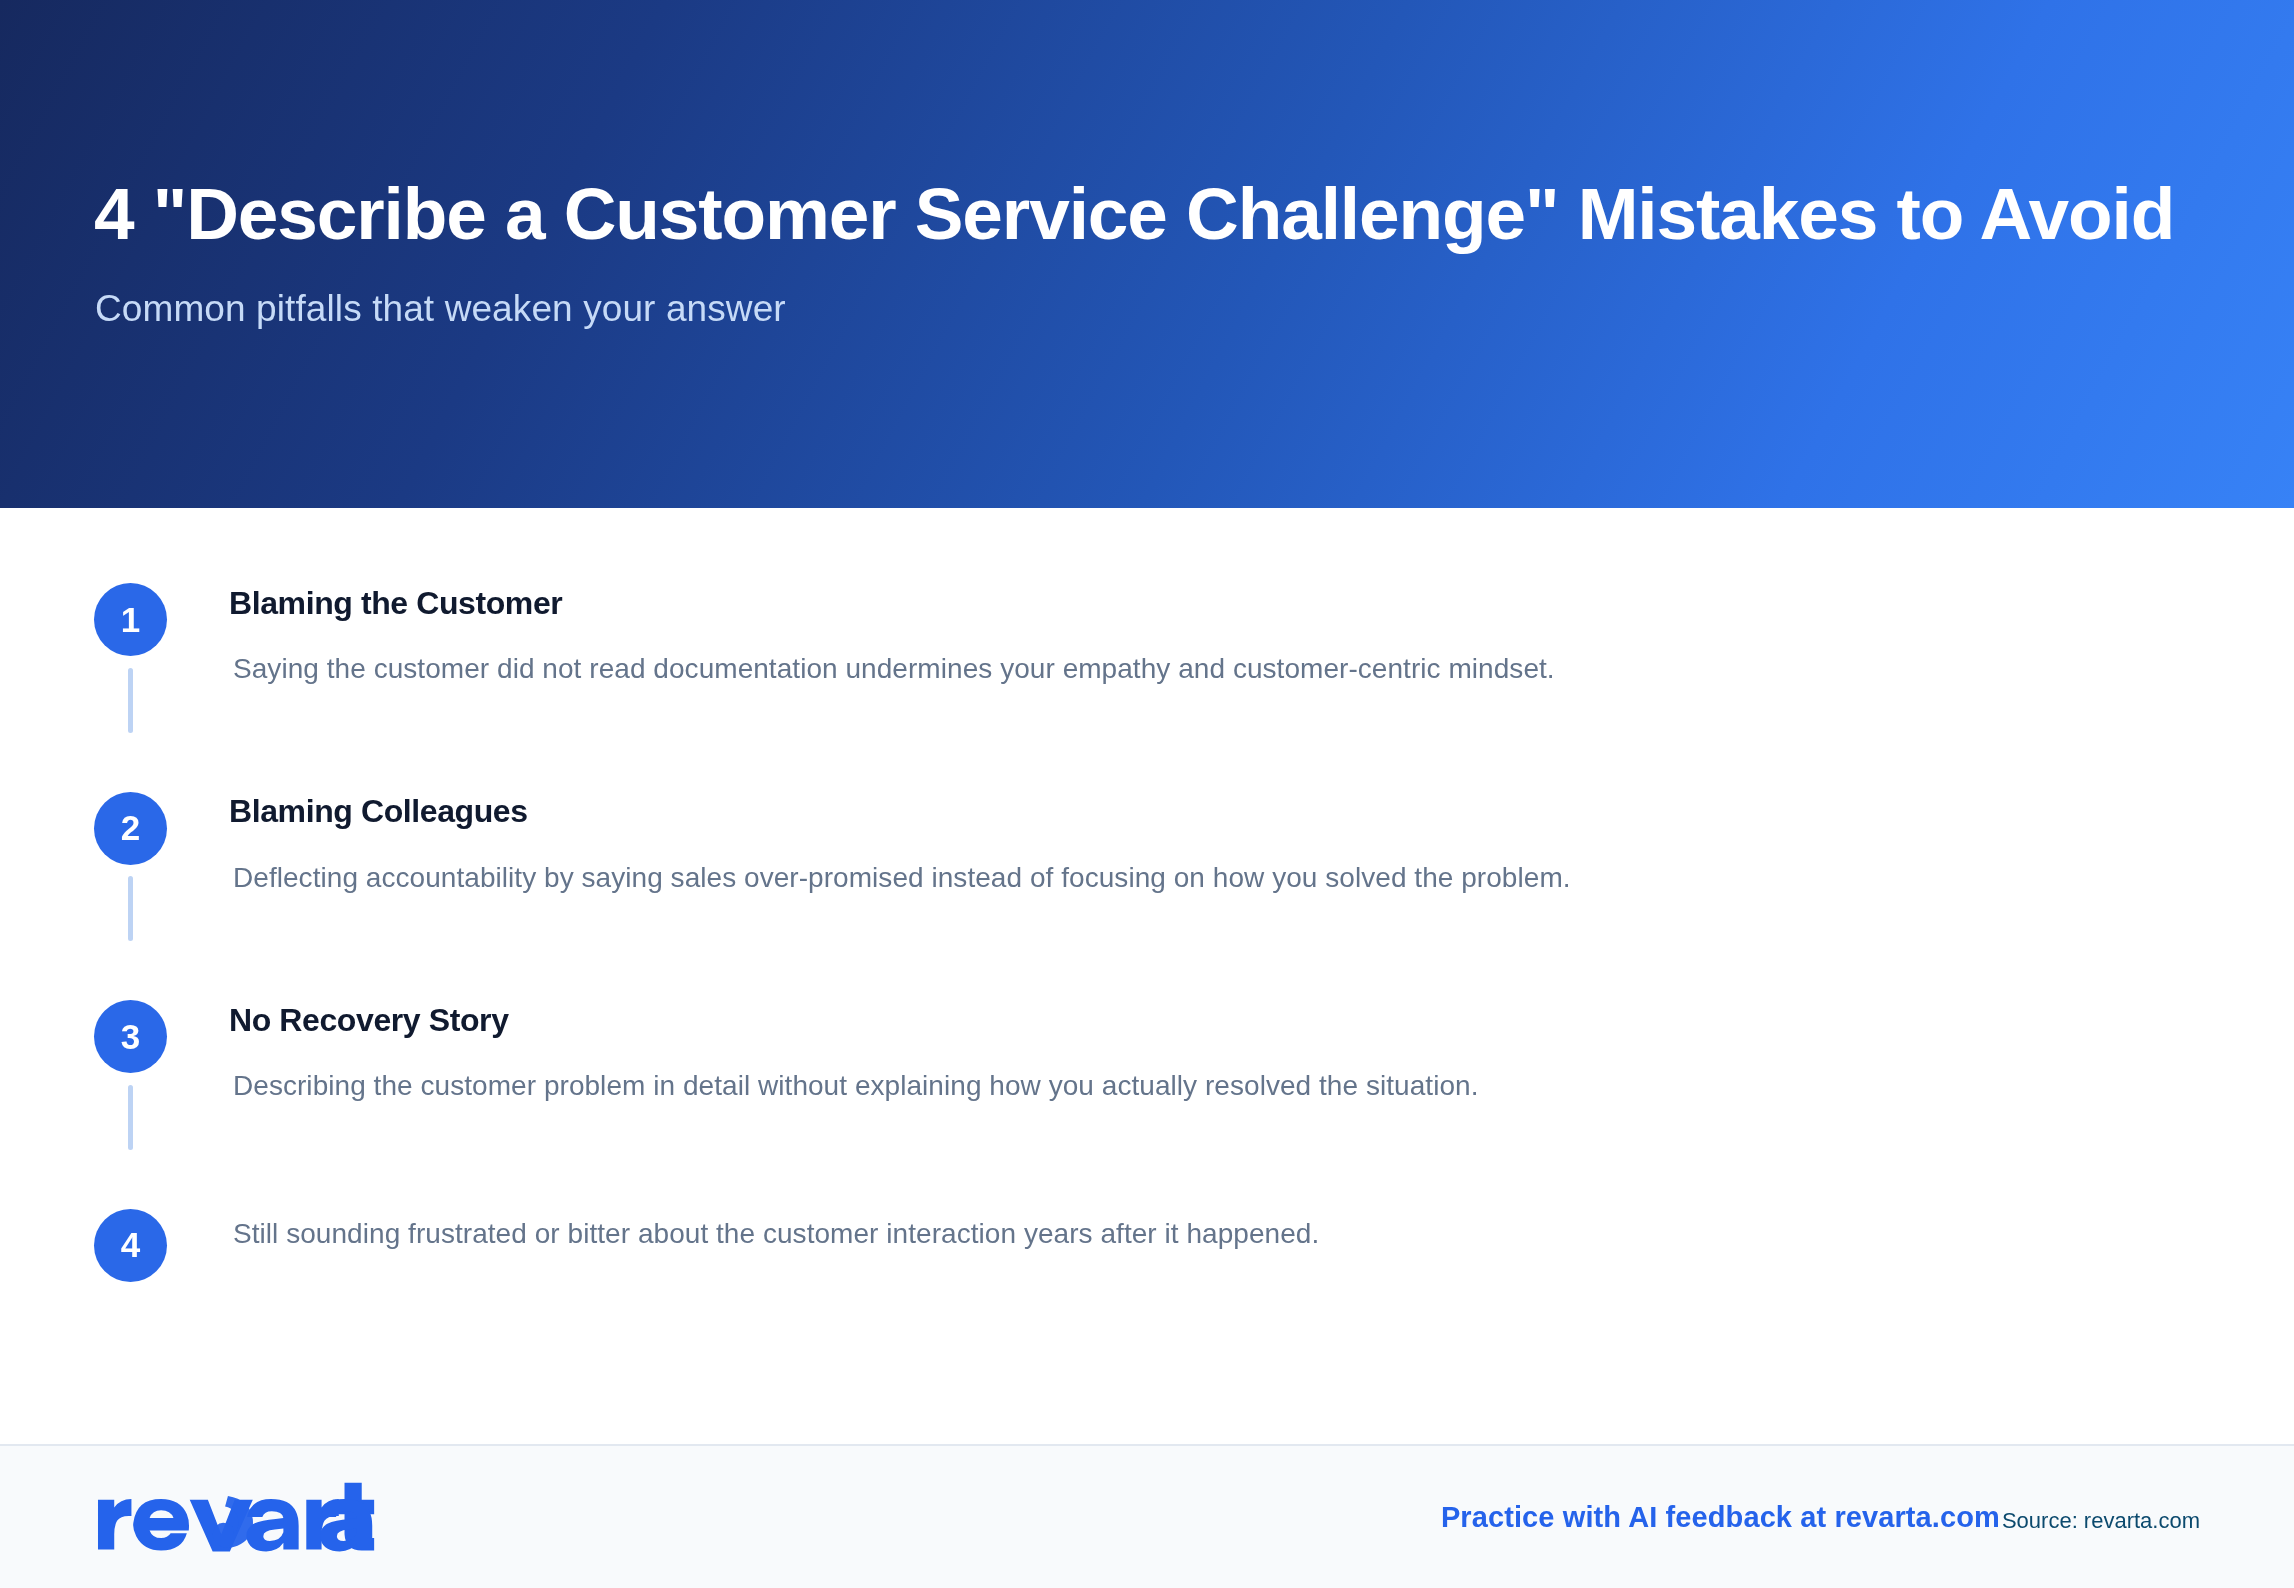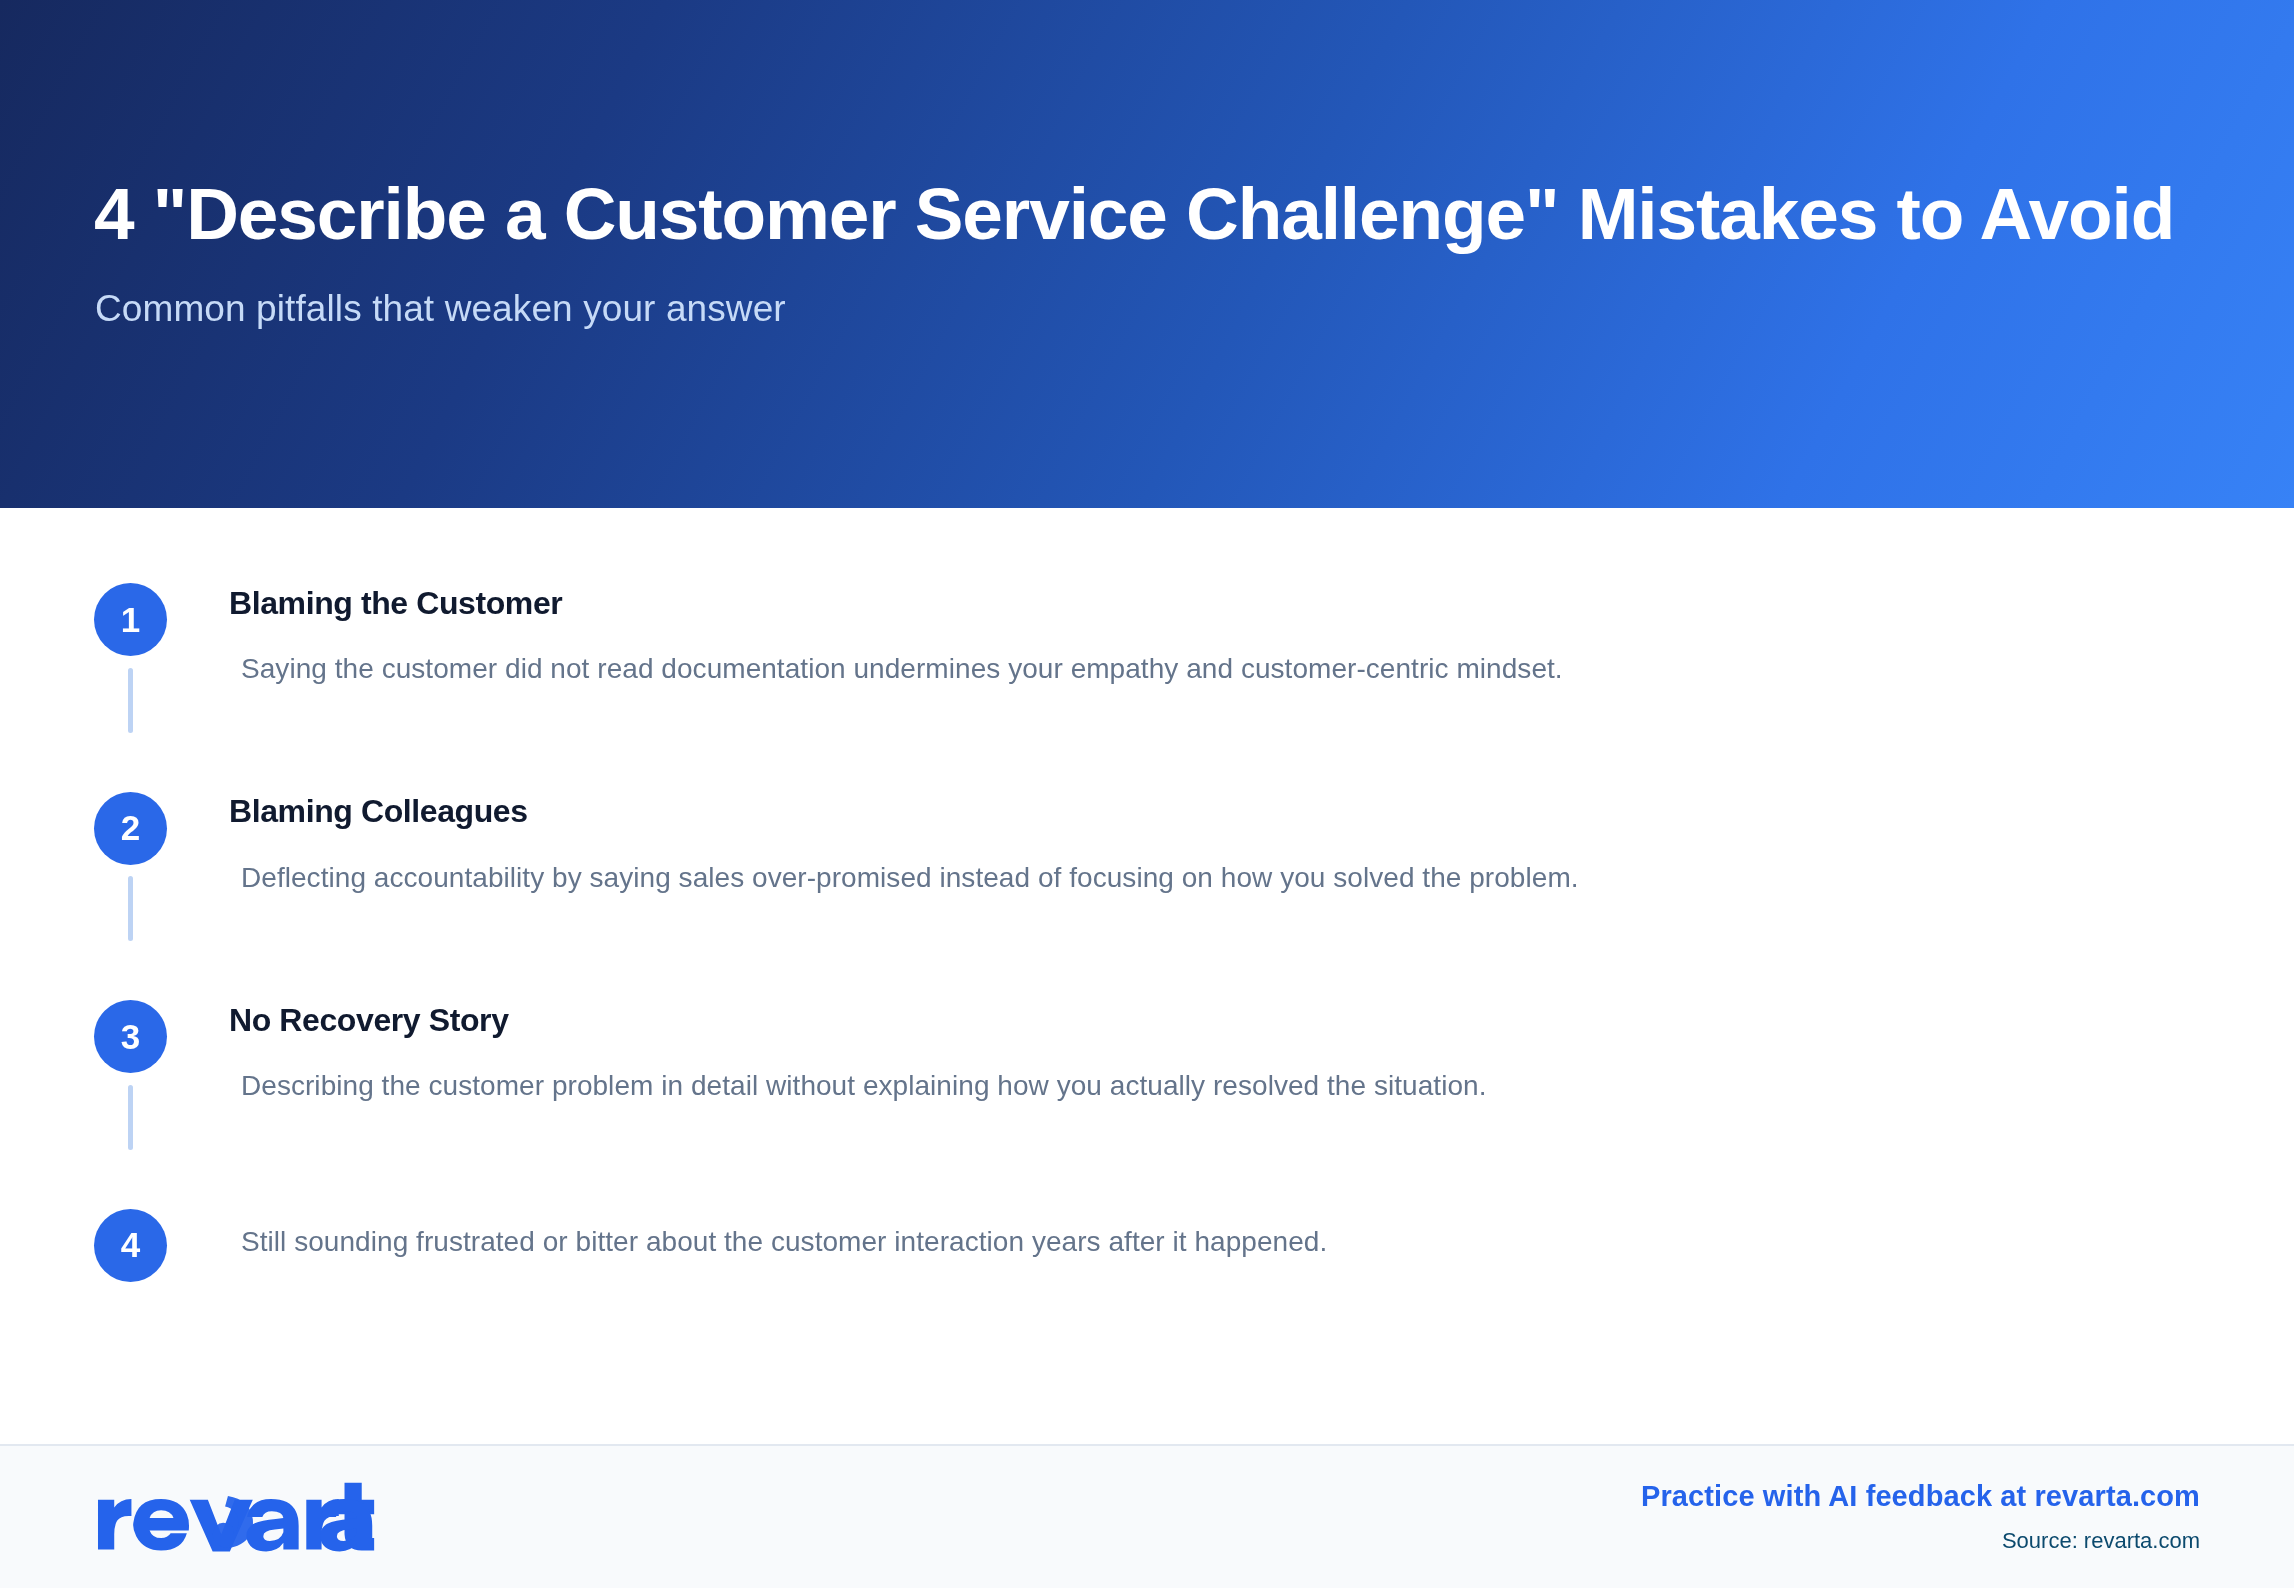--- a/index.html
+++ b/index.html
@@ -121,21 +121,21 @@
     line-height: 1.1;
     letter-spacing: -0.4px;
     margin: 0 0 29px 0;
   }
   .item-desc {
     color: #64748b;
     font-size: 28px;
     font-weight: normal;
     line-height: 1.35;
     letter-spacing: 0.05px;
-    margin: 12px;
+    margin: 4px;
   }
 
   
   .footer {
     flex: 0 0 145px;
     height: 145px;
     background: #f8fafc;
     border-top: 2.9px solid #e2e8f0;
     box-sizing: border-box;
     padding: 0 94px;
@@ -147,23 +147,23 @@
     display: flex;
     align-items: center;
     height: 145px;
   }
   .logo svg {
     display: block;
   }
   .footer-right {
     text-align: right;
     display: flex;
-    flex-direction: column;
+    flex-direction: row;
     align-items: flex-end;
-    gap: 16px;
+    gap: 2px;
     justify-content: space-between;
   }
   .footer-cta {
     color: #2563eb;
     font-size: 29px;
     font-weight: bold;
     letter-spacing: 0.1px;
     line-height: 1.1;
   }
   .footer-source {

